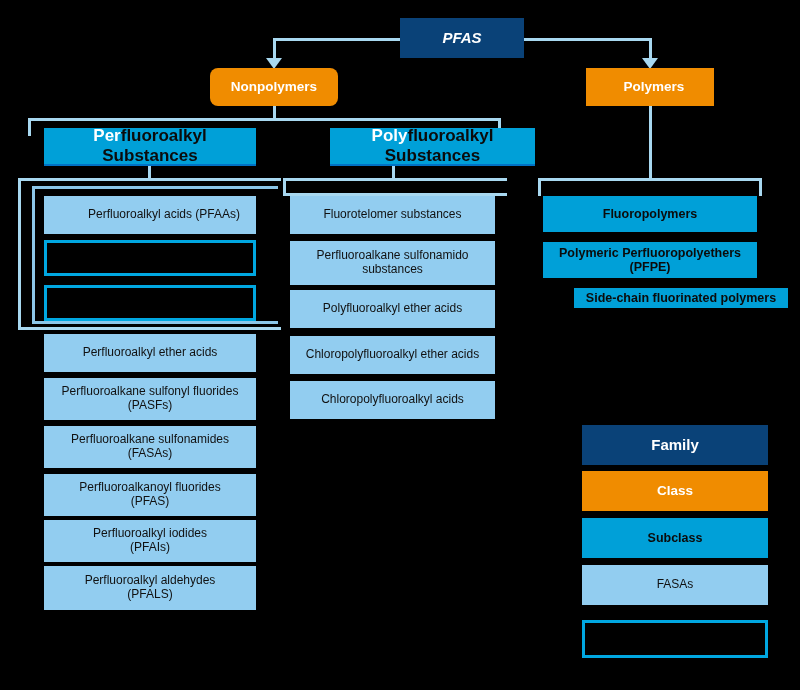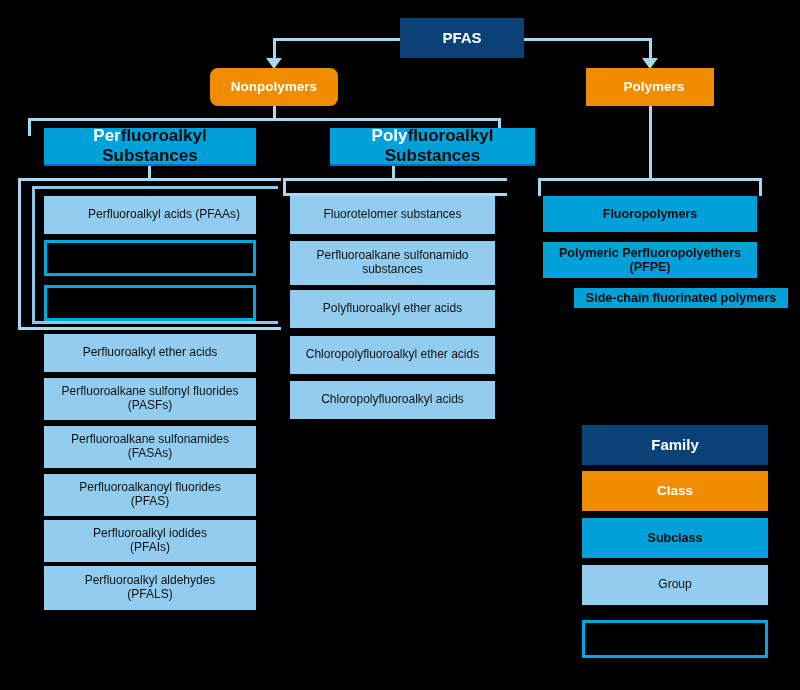--- a/index.html
+++ b/index.html
@@ -118,21 +118,21 @@
   <div class="conn" style="left:649px; top:105px; width:3px; height:75px;"></div>
   <div class="bracket" style="left:538px; top:178px; width:224px; height:18px;"></div>
 
   <div class="conn" style="left:148px; top:165px; width:3px; height:14px;"></div>
   <div class="bracket-full" style="left:18px; top:178px; width:263px; height:152px;"></div>
   <div class="bracket-full" style="left:32px; top:186px; width:246px; height:138px; border-color:#8CC6E8;"></div>
 
   <div class="conn" style="left:392px; top:165px; width:3px; height:14px;"></div>
   <div class="bracket-full" style="left:283px; top:178px; width:224px; height:18px;"></div>
 
-  <div class="box family" style="left:400px; top:18px; width:124px; height:40px;">
+  <div class="box family" style="left:400px; top:18px; width:124px; height:40px;font-style:italic;">
     <span>PFAS</span>
   </div>
 
   <div class="box klass" style="left:210px; top:68px; width:128px; height:38px;border-radius:8px;">
     <span>Nonpolymers</span>
   </div>
 
   <div class="box klass" style="left:586px; top:68px; width:128px; height:38px;padding-left:8px;">
     <span>Polymers</span>
   </div>
@@ -225,20 +225,20 @@
 
   <div class="box klass" style="left:582px; top:471px; width:186px; height:40px;">
     <span>Class</span>
   </div>
 
   <div class="box subclass" style="left:582px; top:518px; width:186px; height:40px;">
     <span>Subclass</span>
   </div>
 
   <div class="box group" style="left:582px; top:565px; width:186px; height:40px;">
-    <span>Group</span>
+    <span>FASAs</span>
   </div>
 
   <div class="box legend-empty" style="left:582px; top:620px; width:186px; height:38px;">
     <span></span>
   </div>
 
 </div>
 
 </body></html>

